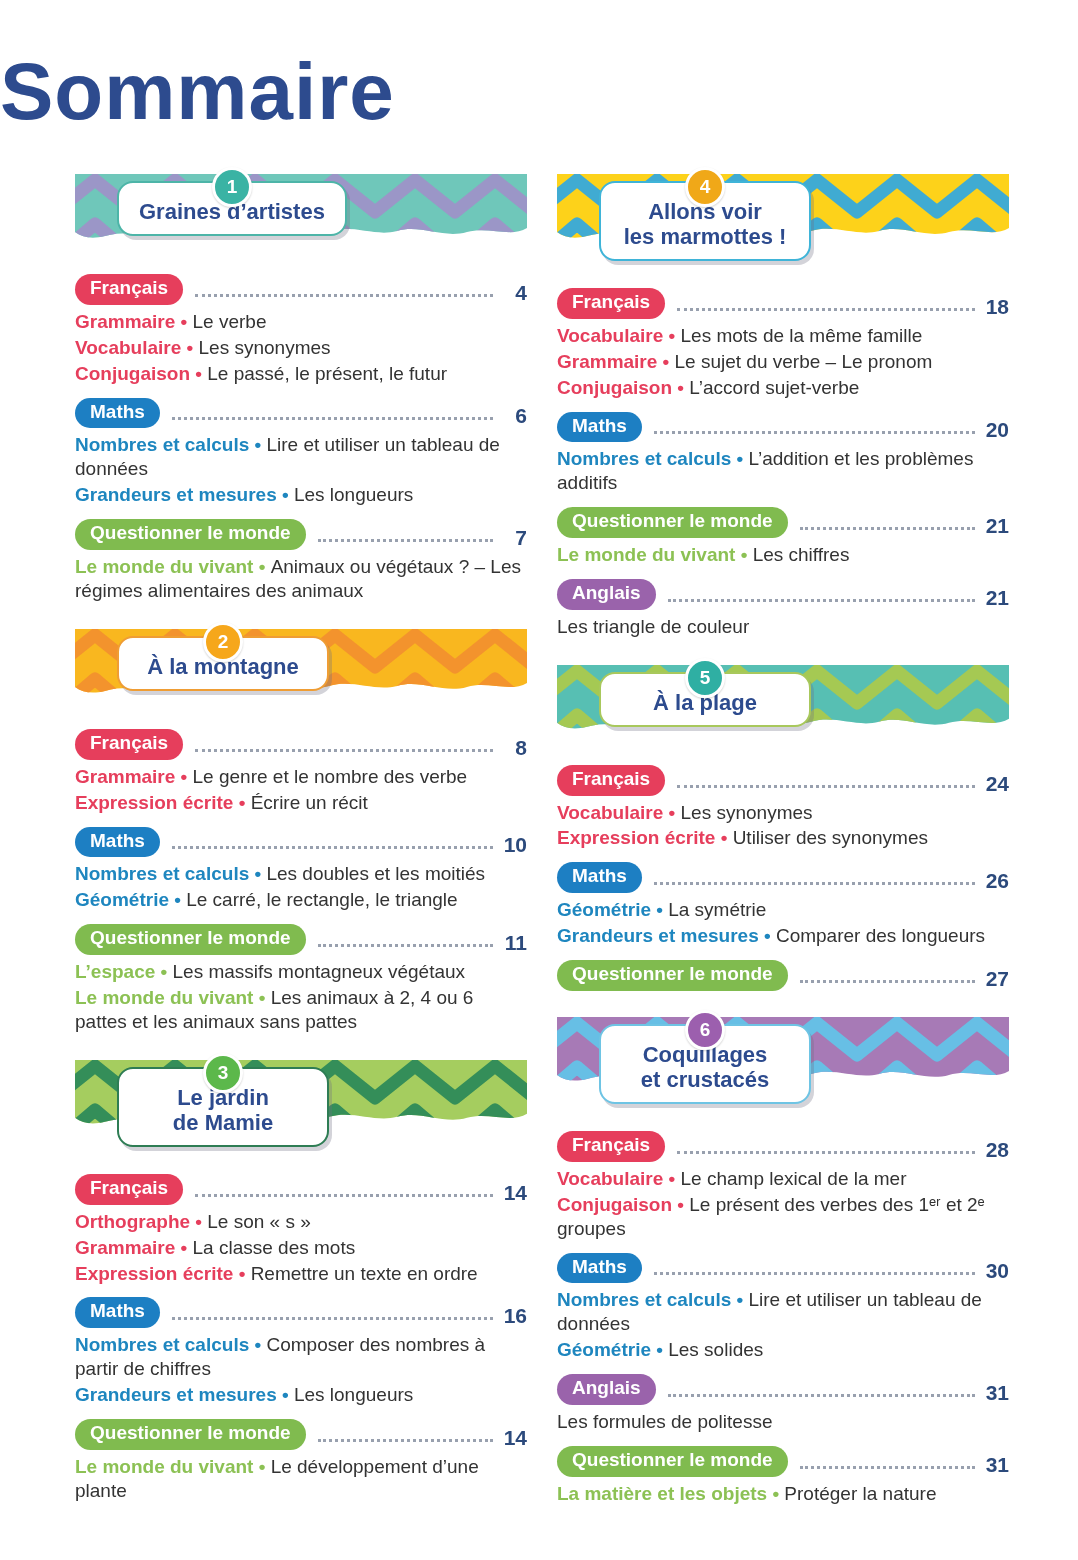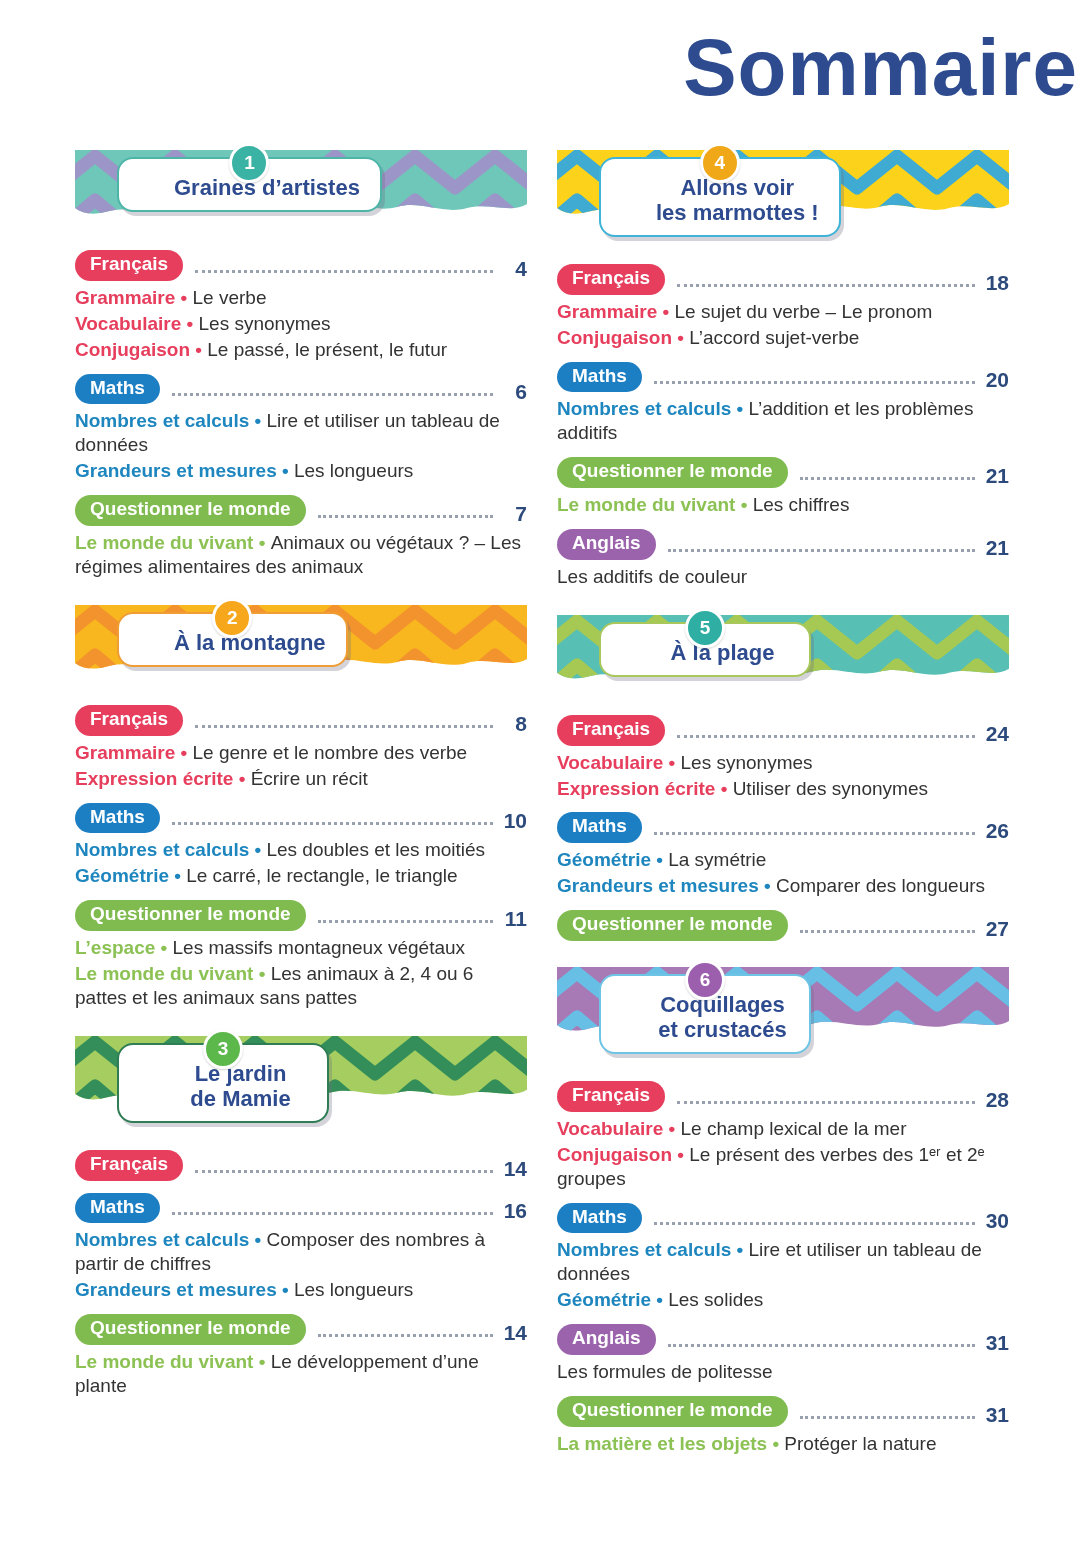--- a/index.html
+++ b/index.html
@@ -1,20 +1,20 @@
 <!DOCTYPE html>
 <html lang="fr" style="--title-color: #2d4b8e; --pagenum-color: #2c4a7c; --topic-color: #333333; --dots-color: #98a0ae; --pill-francais: #e63e5c; --pill-maths: #1d7fc3; --pill-monde: #80bb4f; --pill-anglais: #9a63ab; --lead-francais: #e63e5c; --lead-maths: #1e86bf; --lead-monde: #8cc154; --lead-anglais: #9a63ab;"><head>
 <meta charset="utf-8">
 <style>
   html,body{margin:0;padding:0;background:#fff;}
   .page{
     width:1078px;height:1560px;background:#ffffff;position:relative;overflow:hidden;
     font-family:"Liberation Sans",sans-serif;
   }
-  .page-header{padding-top:28px;text-align:right;}
+  .page-header{padding-top:52px;text-align:left;}
   .page-title{
     margin:0;font-size:80px;font-weight:bold;letter-spacing:1px;
     color:var(--title-color,#2d4b8e);line-height:1;
   }
   .columns{display:flex;gap:30px;padding:0 69px 0 75px;margin-top:42px;}
   .column{width:452px;flex:0 0 452px;}
 
   .section{margin-bottom:26px;}
 
   
@@ -36,21 +36,20 @@
   .badge{
     position:absolute;top:-16px;left:50%;transform:translateX(-50%);z-index:3;
     width:34px;height:34px;border-radius:50%;background:var(--badge,#777);
     border:3px solid #fff;box-shadow:0 1px 2px rgba(0,0,0,.18);
     color:#fff;font-weight:bold;font-size:19px;
     display:flex;align-items:center;justify-content:center;
   }
   .card-title{
     color:var(--title-color,#2d4b8e);font-weight:bold;font-size:22px;line-height:1.14;
     white-space:nowrap;
-    margin-left:35px;
   }
 
   
   .block + .block{margin-top:12px;}
   .subject-row{display:flex;align-items:flex-end;margin:0 0 5px;}
   .pill{
     border-radius:999px;padding:3px 15px 5px;color:#fff;font-weight:bold;
     font-size:19px;line-height:1.2;white-space:nowrap;
   }
   .pill.francais{background:var(--pill-francais,#e63e5c);}
@@ -199,20 +198,27 @@
         <div class="card-title">Le jardin<br>de Mamie</div>
       </div>
     </div>
     <div class="blocks">
   <div class="block francais">
     <div class="subject-row">
       <span class="pill francais">Français</span>
       <span class="dots"></span>
       <span class="pagenum">14</span>
     </div>
+    <div class="topics">
+  <p class="topic"><span class="lead">Orthographe • </span><span class="topic-text">Le son « s »</span></p>
+
+  <p class="topic"><span class="lead">Grammaire • </span><span class="topic-text">La classe des mots</span></p>
+
+  <p class="topic"><span class="lead">Expression écrite • </span><span class="topic-text">Remettre un texte en ordre</span></p>
+</div>
   </div>
 
   <div class="block maths">
     <div class="subject-row">
       <span class="pill maths">Maths</span>
       <span class="dots"></span>
       <span class="pagenum">16</span>
     </div>
     <div class="topics">
   <p class="topic"><span class="lead">Nombres et calculs • </span><span class="topic-text">Composer des nombres à partir de chiffres</span></p>
@@ -249,20 +255,21 @@
       </div>
     </div>
     <div class="blocks">
   <div class="block francais">
     <div class="subject-row">
       <span class="pill francais">Français</span>
       <span class="dots"></span>
       <span class="pagenum">18</span>
     </div>
     <div class="topics">
+  <p class="topic"><span class="lead">Vocabulaire • </span><span class="topic-text">Les mots de la même famille</span></p>
 
   <p class="topic"><span class="lead">Grammaire • </span><span class="topic-text">Le sujet du verbe – Le pronom</span></p>
 
   <p class="topic"><span class="lead">Conjugaison • </span><span class="topic-text">L’accord sujet-verbe</span></p>
 </div>
   </div>
 
   <div class="block maths">
     <div class="subject-row">
       <span class="pill maths">Maths</span>
@@ -285,21 +292,21 @@
 </div>
   </div>
 
   <div class="block anglais">
     <div class="subject-row">
       <span class="pill anglais">Anglais</span>
       <span class="dots"></span>
       <span class="pagenum">21</span>
     </div>
     <div class="topics">
-  <p class="topic"><span class="topic-text">Les additifs de couleur</span></p>
+  <p class="topic"><span class="topic-text">Les triangle de couleur</span></p>
 </div>
   </div>
 </div>
   </section>
 
   <section class="section" style="--band: #57bfb3; --zigzag: #aac94e; --badge: #2fafa3; --border: #a8c85c;">
     <div class="banner">
       <div class="band">
         <svg class="zigzag" viewBox="0 0 452 80" preserveAspectRatio="none" aria-hidden="true">
           <polyline class="zz" points="-20,38 20,6 60,38 100,6 140,38 180,6 220,38 260,6 300,38 340,6 380,38 420,6 460,38"></polyline>

